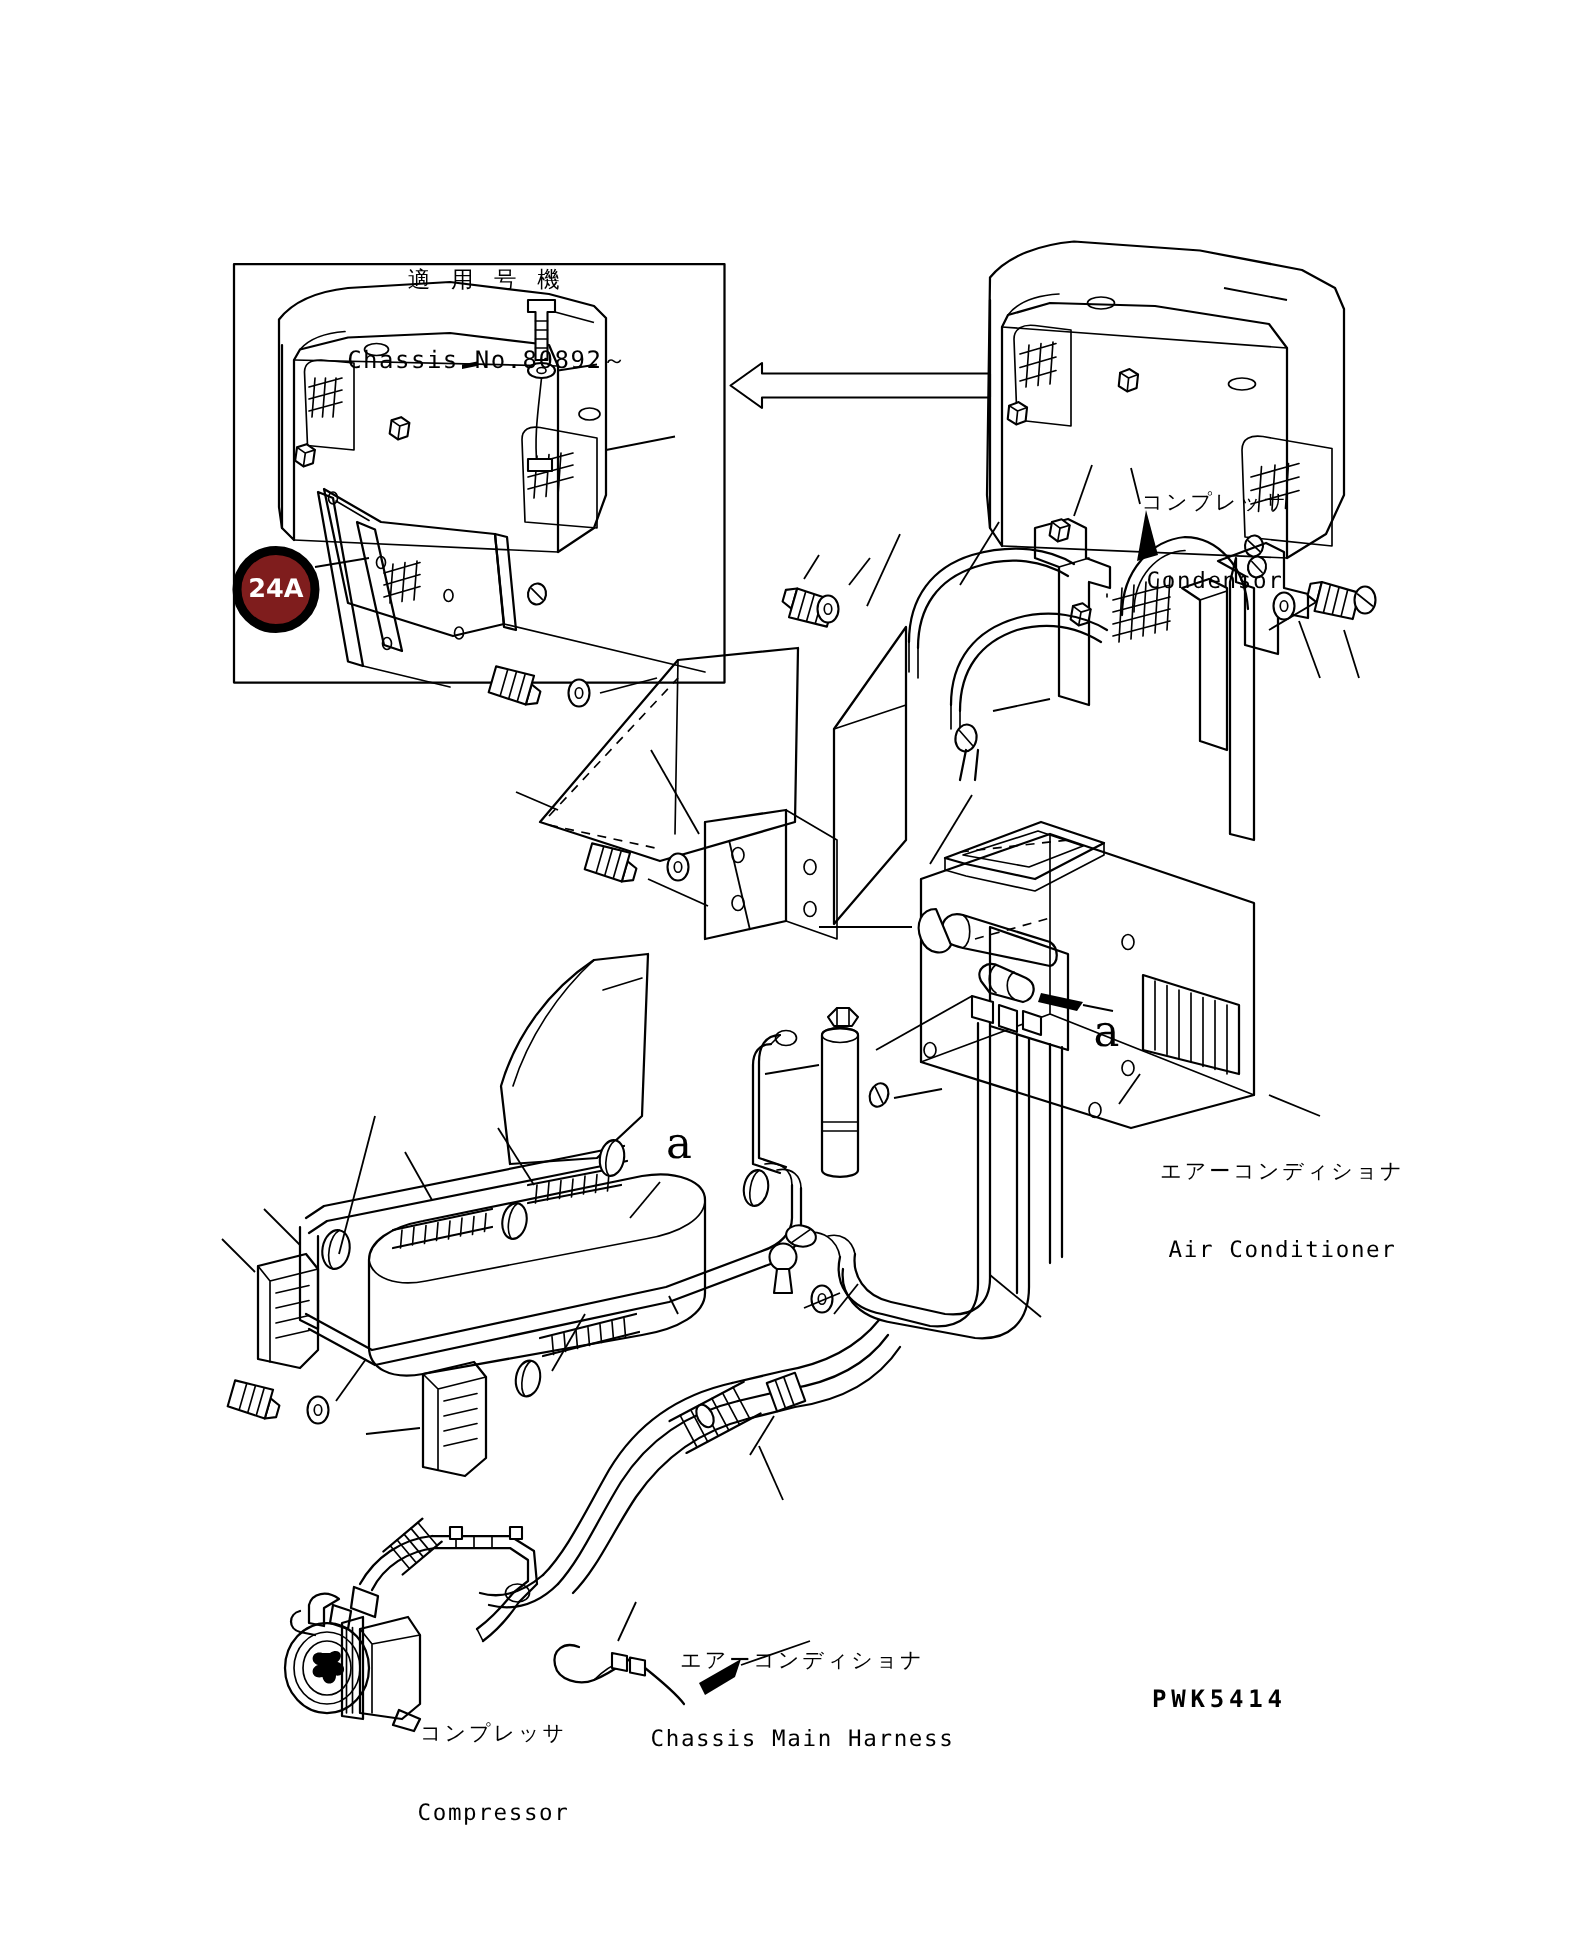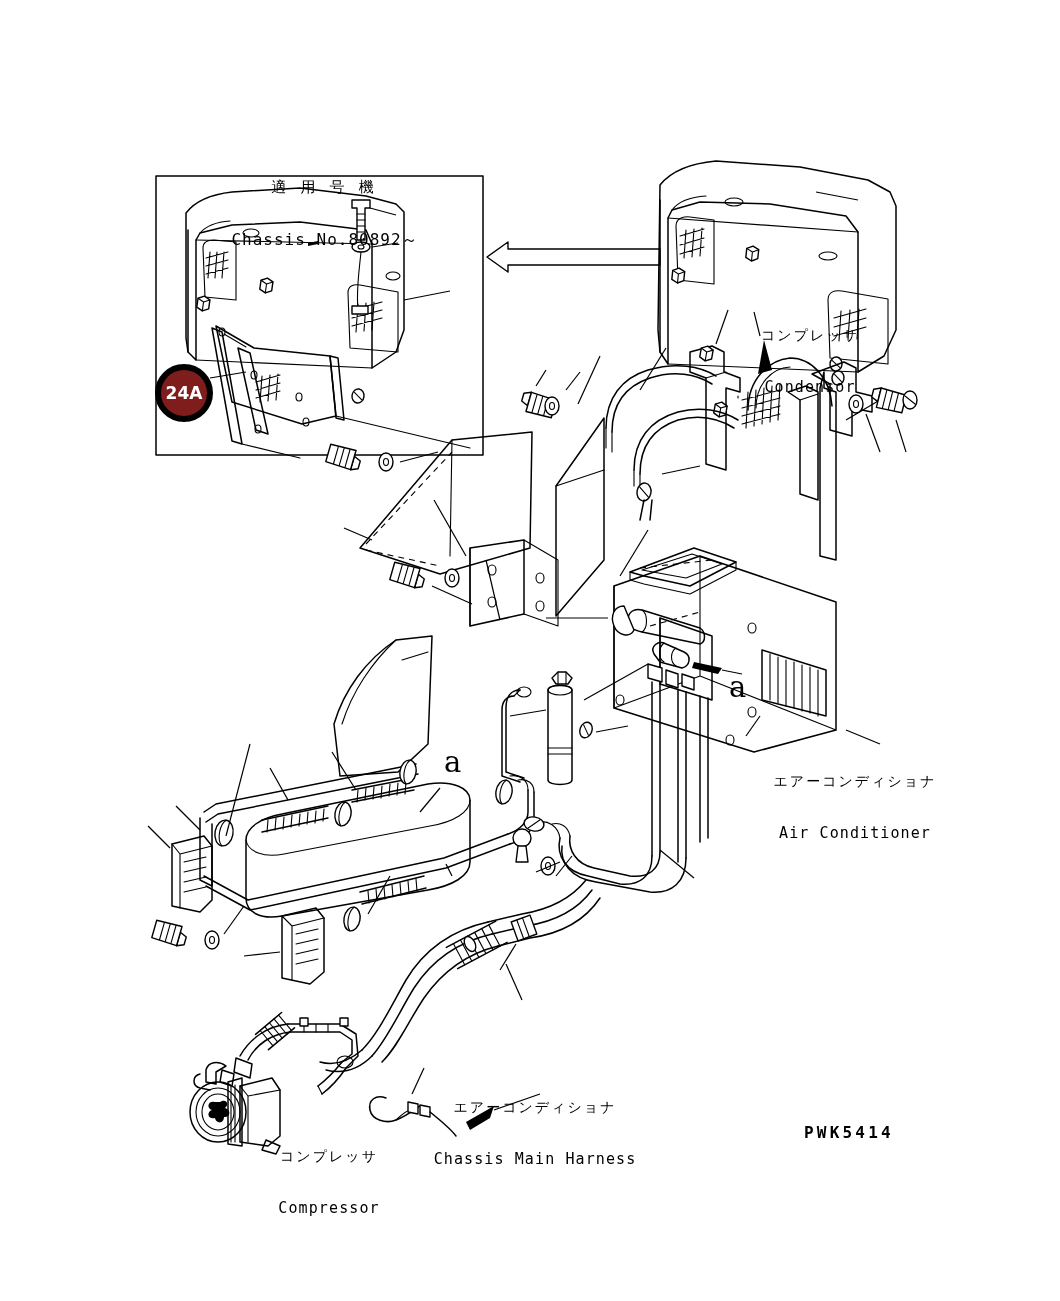--- a/index.html
+++ b/index.html
@@ -7,35 +7,35 @@
   body{
     width:1060px;height:1301px;position:relative;overflow:hidden;
     font-family:"DejaVu Sans","Liberation Sans",sans-serif;
     color:#000;
   }
   #sheet{position:absolute;left:0;top:0;width:1060px;height:1301px;}
   #art{position:absolute;left:0;top:0;width:1060px;height:1301px;}
 
   
   .lbl{position:absolute;text-align:center;line-height:1.12;white-space:pre;}
-  .jp{font-family:Liberation Sans, sans-serif;
+  .jp{font-family:Liberation Serif, serif;
       font-size:14px;letter-spacing:2.0px;}
   .en{font-family:"DejaVu Sans Mono","Liberation Mono",monospace;
       font-size:15px;letter-spacing:1.1px;}
 
   #serial-label{left:190px;top:143px;width:270px;}
   #serial-label .jp{font-size:15px;letter-spacing:5px;}
   #serial-label .en{font-size:16px;letter-spacing:1px;}
 
   #condensor-label{left:715px;top:292px;width:190px;}
   #aircon-label{left:755px;top:738px;width:200px;}
   #harness-label{left:425px;top:1064px;width:220px;}
   #compressor-label{left:249px;top:1113px;width:160px;}
 
-  #drawing-no{position:absolute;left:804px;top:1123px;
+  #drawing-no{position:absolute;left:768px;top:1123px;
     font-family:"DejaVu Sans Mono","Liberation Mono",monospace;
     font-size:16px;letter-spacing:3.2px;font-weight:bold;white-space:pre;}
 
   
   .refmark{position:absolute;
     font-family:"DejaVu Serif","Liberation Serif",serif;
     font-size:29px;line-height:1;}
   #ref-a-1{left:444px;top:748px;}
   #ref-a-2{left:729px;top:673px;}
 

